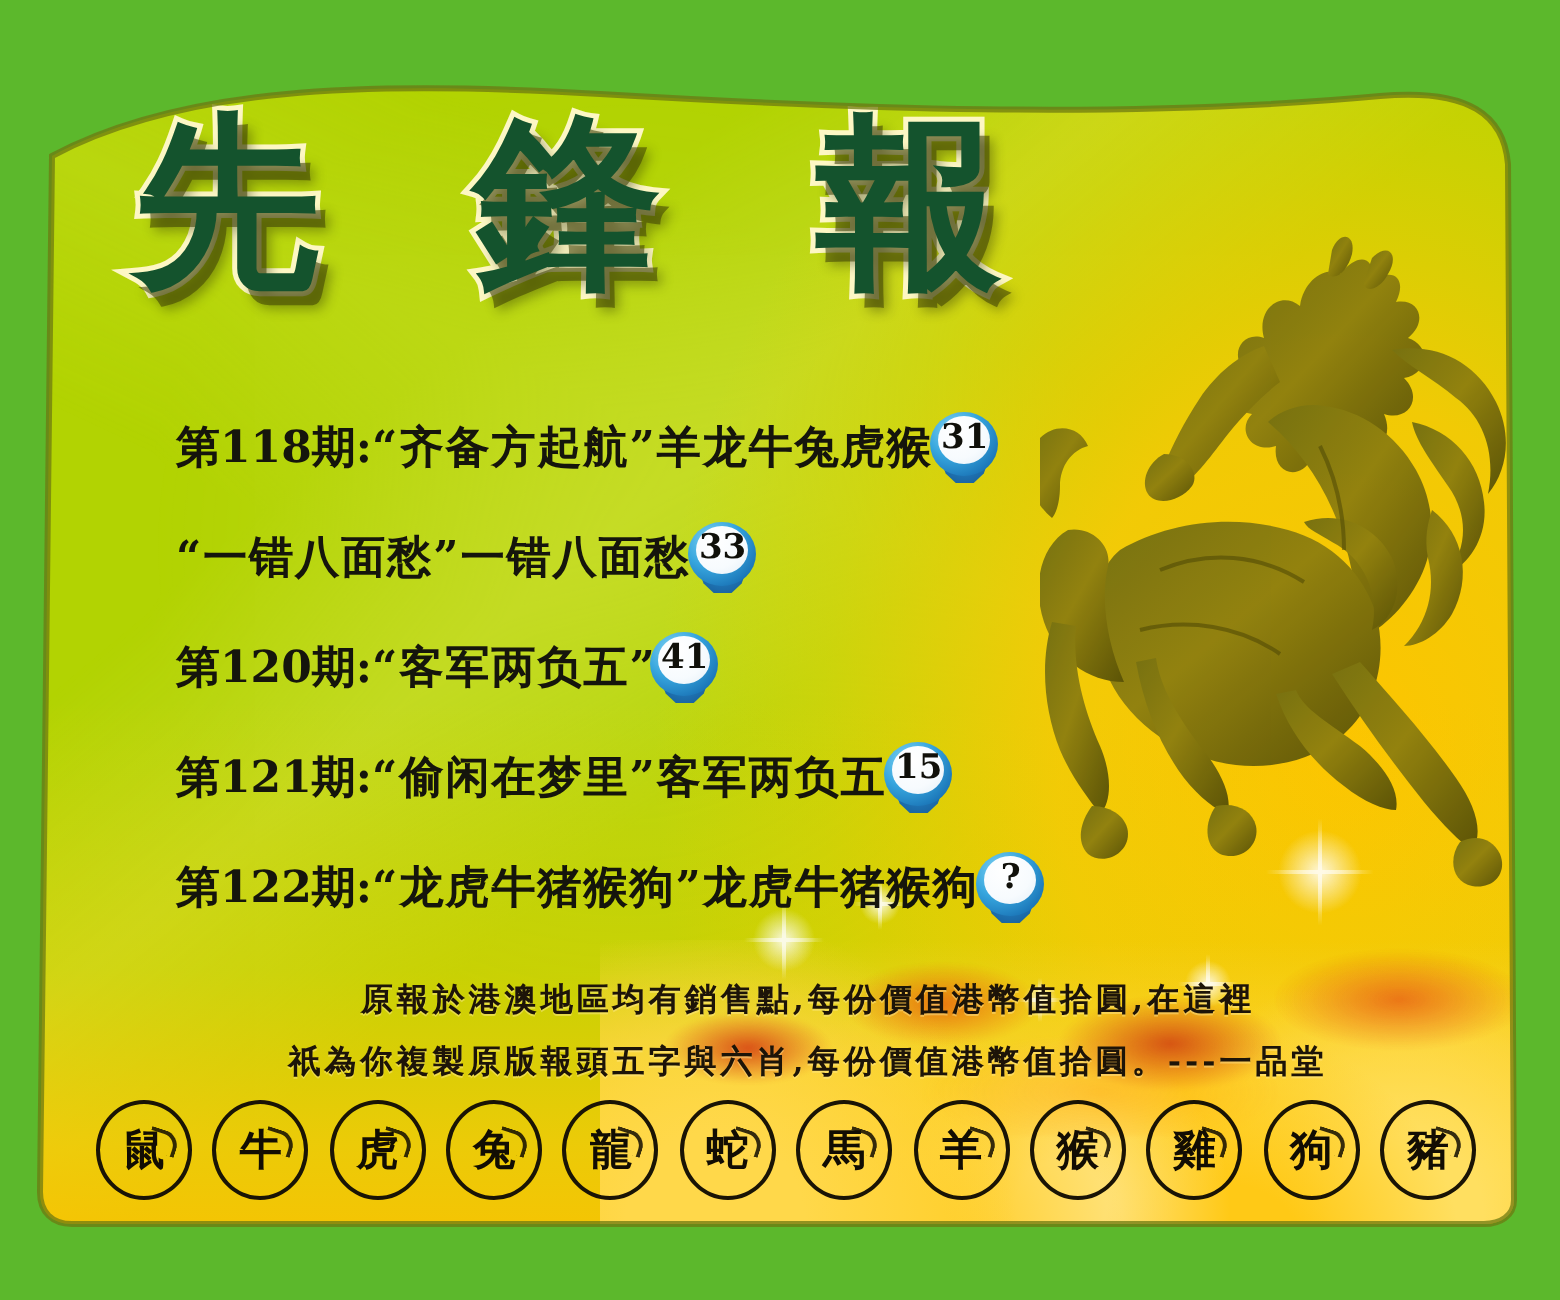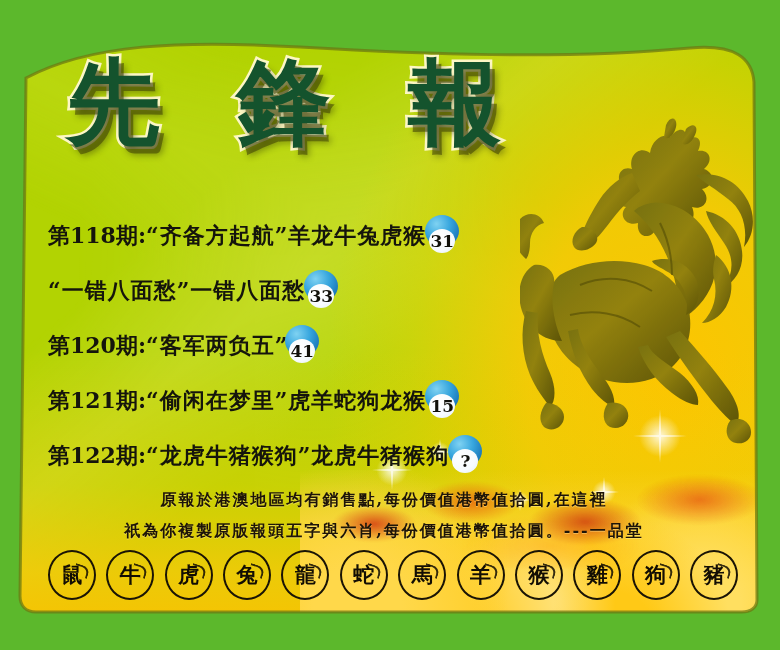--- a/index.html
+++ b/index.html
@@ -100,26 +100,27 @@
     white-space:nowrap;
     margin-left:44px;
   }
 
   
   #lines{
     position:absolute; left:48px; top:196px; width:500px;
   }
   .line{
     height:55px;
-    display:flex; align-items:flex-end;
+    display:flex; align-items:center;
     font-family:"DejaVu Serif", serif;
     font-size:22px;
     font-weight:700;
     color:#15150c;
     white-space:nowrap;
+    margin-left:40px;
   }
   .line .issue{ letter-spacing:0px; }
   .line .phrase{ letter-spacing:1px; }
   .line .zodiacs{ letter-spacing:1px; margin-right:2px; }
 
   
   .ball{
     position:relative;
     width:34px; height:36px;
     margin-left:-3px;
@@ -130,33 +131,33 @@
     background:radial-gradient(ellipse at 50% 10%, #2f9fd8 0%, #1d6fae 55%, #15548c 100%);
     border-radius:0 0 9px 9px;
     clip-path: polygon(0% 0%, 100% 0%, 84% 72%, 66% 100%, 34% 100%, 16% 72%);
   }
   .ball .rim{
     position:absolute; left:0; top:0; width:34px; height:32px;
     border-radius:50%;
     background:radial-gradient(circle at 34% 28%, #7fd2f2 0%, #37a6de 42%, #1b76b8 78%, #12568f 100%);
   }
   .ball .face{
-    position:absolute; left:4px; top:14px; width:26px; height:24px;
+    position:absolute; left:4px; top:2px; width:26px; height:24px;
     border-radius:50%;
     background:radial-gradient(circle at 38% 30%, #ffffff 0%, #f7fbfe 60%, #e2eef7 100%);
     display:flex; align-items:center; justify-content:center;
     font-family:"DejaVu Serif", serif;
     font-size:17px; font-weight:700; color:#10100a;
     line-height:1;
   }
   .ball.q .face{ font-size:17px; }
 
   
   #notes{
-    position:absolute; left:84px; top:484px; width:600px;
+    position:absolute; left:104px; top:484px; width:600px;
     text-align:center;
   }
   .note{
     font-family:"DejaVu Serif", serif;
     font-weight:700;
     font-size:16px;
     letter-spacing:2px;
     color:#1d1408;
     line-height:31px;
     white-space:nowrap;
@@ -317,21 +318,21 @@
         <span class="ball">
           <span class="cap"></span>
           <span class="rim"></span>
           <span class="face">41</span>
         </span>
       </div>
 
       <div class="line">
         <span class="issue">第121期:</span>
         <span class="phrase">“偷闲在梦里”</span>
-        <span class="zodiacs">虎羊蛇狗龙猴</span>
+        <span class="zodiacs">客军两负五</span>
         <span class="ball">
           <span class="cap"></span>
           <span class="rim"></span>
           <span class="face">15</span>
         </span>
       </div>
 
       <div class="line">
         <span class="issue">第122期:</span>
         <span class="phrase">“龙虎牛猪猴狗”</span>

